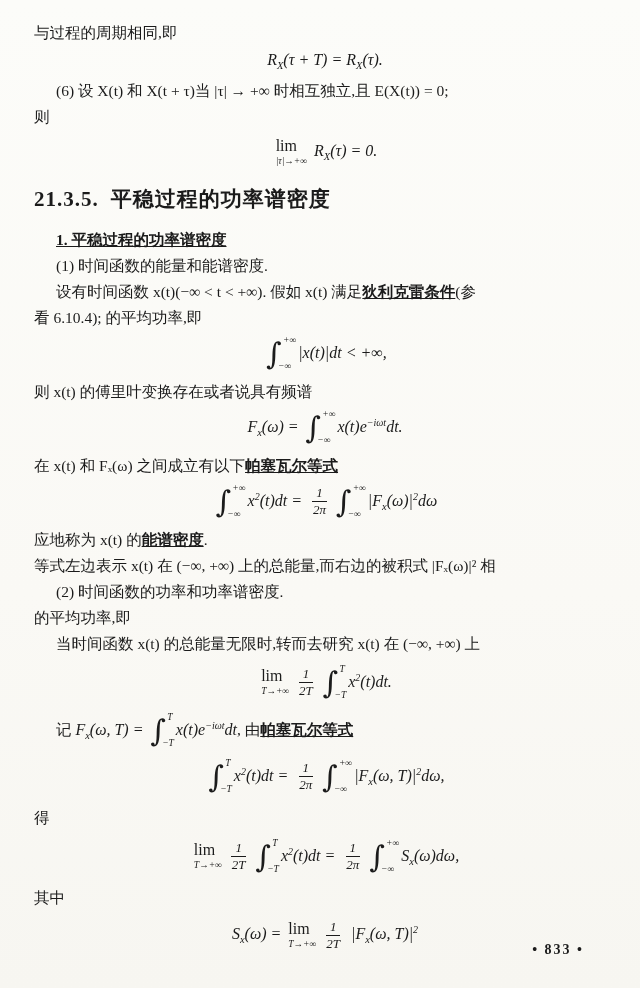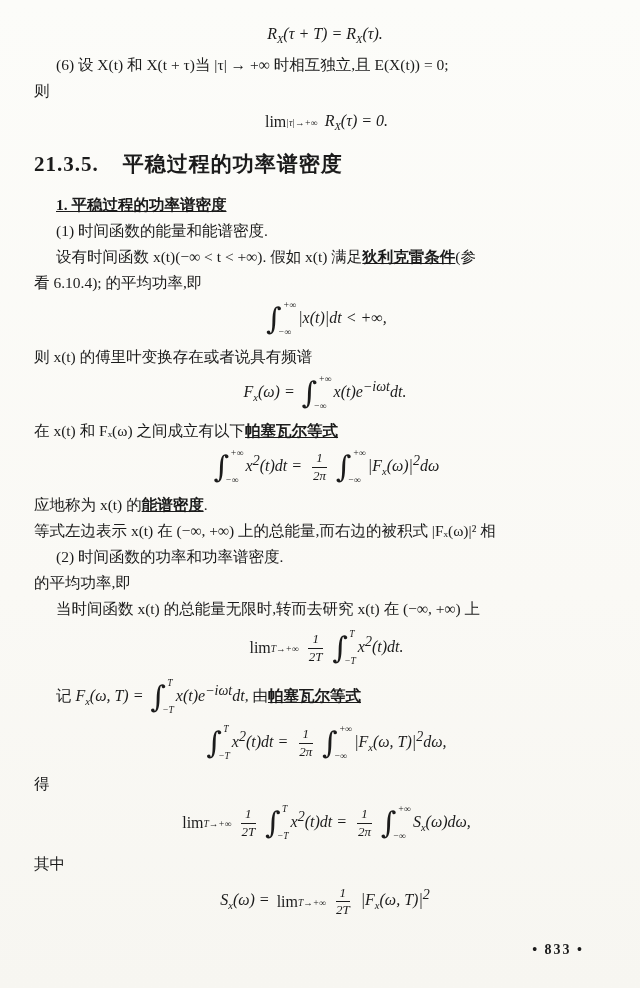--- a/index.html
+++ b/index.html
@@ -9,48 +9,49 @@
     background:linear-gradient(180deg,#fcfcf9 0%,#faf9f5 60%,#f7f6f1 100%);
     color:#1b1b1b;
     font-family:"Liberation Serif","DejaVu Serif",serif;
     font-size:15.5px;
     padding:20px 24px 0 34px;
   }
   .tline{line-height:26px;white-space:nowrap;}
   .indent{padding-left:22px;}
   .b{font-weight:bold;text-decoration:underline;}
   .heading{font-size:21px;font-weight:bold;margin:18px 0 14px;white-space:nowrap;letter-spacing:1px;}
-  .heading .hnum{margin-right:24px;text-align:center;}
+  .heading .hnum{margin-right:12px;text-align:center;}
   .frow{text-align:center;margin:5px 0 7px;line-height:normal;}
   .frow.tall{margin:8px 0 10px;}
   .math{display:inline-block;font-style:italic;font-size:16px;white-space:nowrap;}
   .mt{font-style:italic;}
   .msub{font-size:10.5px;font-style:italic;vertical-align:-4px;}
-  .msup{font-size:14px;font-style:italic;vertical-align:6px;}
+  .msup{font-size:10px;font-style:italic;vertical-align:6px;}
   .mint{display:inline-flex;align-items:center;vertical-align:middle;margin:0 2px 0 3px;font-style:normal;}
   .mint-glyph{font-size:30px;line-height:1;font-family:"DejaVu Serif","DejaVu Sans",serif;font-style:normal;}
   .mint-b{display:inline-flex;flex-direction:column;justify-content:space-between;height:36px;
           font-size:9.5px;line-height:1;margin-left:1px;font-style:italic;align-items:flex-start;}
   .mint-lo{margin-left:-5px;}
   .mfrac{display:inline-flex;flex-direction:column;align-items:center;vertical-align:middle;
          font-size:13px;line-height:1.25;margin:0 3px;font-style:italic;}
   .mnum{border-bottom:1.2px solid currentColor;padding:0 4px;}
   .mden{padding:0 4px;}
-  .mlim{display:inline-flex;align-items:center;vertical-align:middle;
+  .mlim{display:inline-flex;flex-direction:column;align-items:flex-start;vertical-align:middle;
         line-height:1;margin:0 3px;font-style:normal;}
   .mlim-t{font-size:16px;font-style:normal;}
   .mlim-u{font-size:9.5px;margin-top:3px;font-style:italic;}
   .inline-math-line{white-space:nowrap;line-height:30px;margin-top:6px;}
   .pageno{position:absolute;right:56px;bottom:30px;font-weight:bold;font-size:14px;letter-spacing:2px;}
 </style>
 </head>
 <body>
 
 <div class="page">
 
+  <div class="tline">与过程的周期相同,即</div>
 
   <div class="frow">
     <span class="math"><span class="mt">R</span><span class="msub">X</span><span class="mt">(τ + T) = </span><span class="mt">R</span><span class="msub">X</span><span class="mt">(τ).</span></span>
   </div>
 
   <div class="tline indent">(6) 设 X(t) 和 X(t + τ)当 |τ| → +∞ 时相互独立,且 E(X(t)) = 0;</div>
   <div class="tline">则</div>
 
   <div class="frow tall">
     <span class="math"><span class="mlim">

